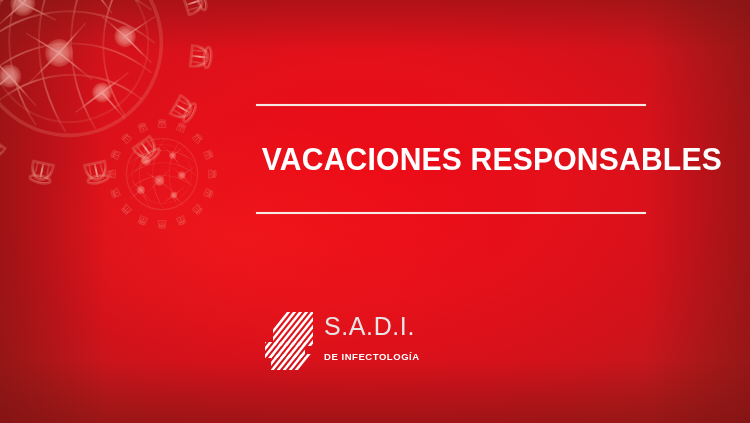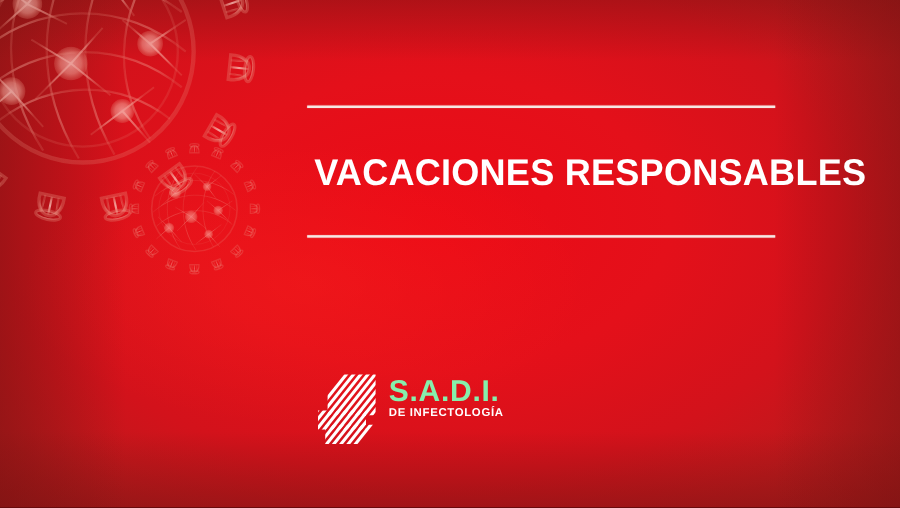--- a/index.html
+++ b/index.html
@@ -46,21 +46,21 @@
   
   .virus-layer { position: absolute; inset: 0; pointer-events: none; }
   .virus { position: absolute; }
   .virus--large { left: -96px; top: -122px; width: 330px; height: 330px; opacity: .88; }
   .virus--small { left: 96px; top: 108px; width: 132px; height: 132px; opacity: .62; }
 
   
   .title-block {
     position: absolute;
     left: 256px;
-    top: 88px;
+    top: 104px;
     width: 390px;
   }
   .rule {
     height: 2px;
     background: #f6e9e4;
     width: 100%;
     box-shadow: 0 0 1px rgba(255,255,255,.5);
   }
   .slide-title {
     color: #ffffff;
@@ -80,23 +80,23 @@
     position: absolute;
     left: 261px;
     top: 312px;
     display: flex;
     align-items: flex-start;
     gap: 11px;
   }
   .logo-mark { width: 52px; height: 58px; flex: 0 0 auto; }
   .logo-text { padding-top: 2px; }
   .logo-acronym {
-    color: #86efac;
+    color: #e5e5e5;
     font-size: 25px;
-    font-weight: bold;
+    font-weight: normal;
     letter-spacing: .6px;
     line-height: 1;
     white-space: nowrap;
   }
   .logo-sub {
     color: #ffffff;
     font-size: 9.5px;
     font-weight: bold;
     letter-spacing: .55px;
     line-height: 1.32;
@@ -281,17 +281,17 @@
         </g>
       <g clip-path="url(#blockMid)">
           <use href="#stripeSet"></use>
         </g>
       <g clip-path="url(#blockLow)">
           <use href="#stripeSet"></use>
         </g>
     </svg>
     <div class="logo-text">
       <div class="logo-acronym">S.A.D.I.</div>
-      <div class="logo-sub" style="margin-top:0">DE INFECTOLOGÍA</div>
+      <div class="logo-sub" style="margin-top:12px">DE INFECTOLOGÍA</div>
     </div>
   </div>
 
 </div>
 
 </body></html>

